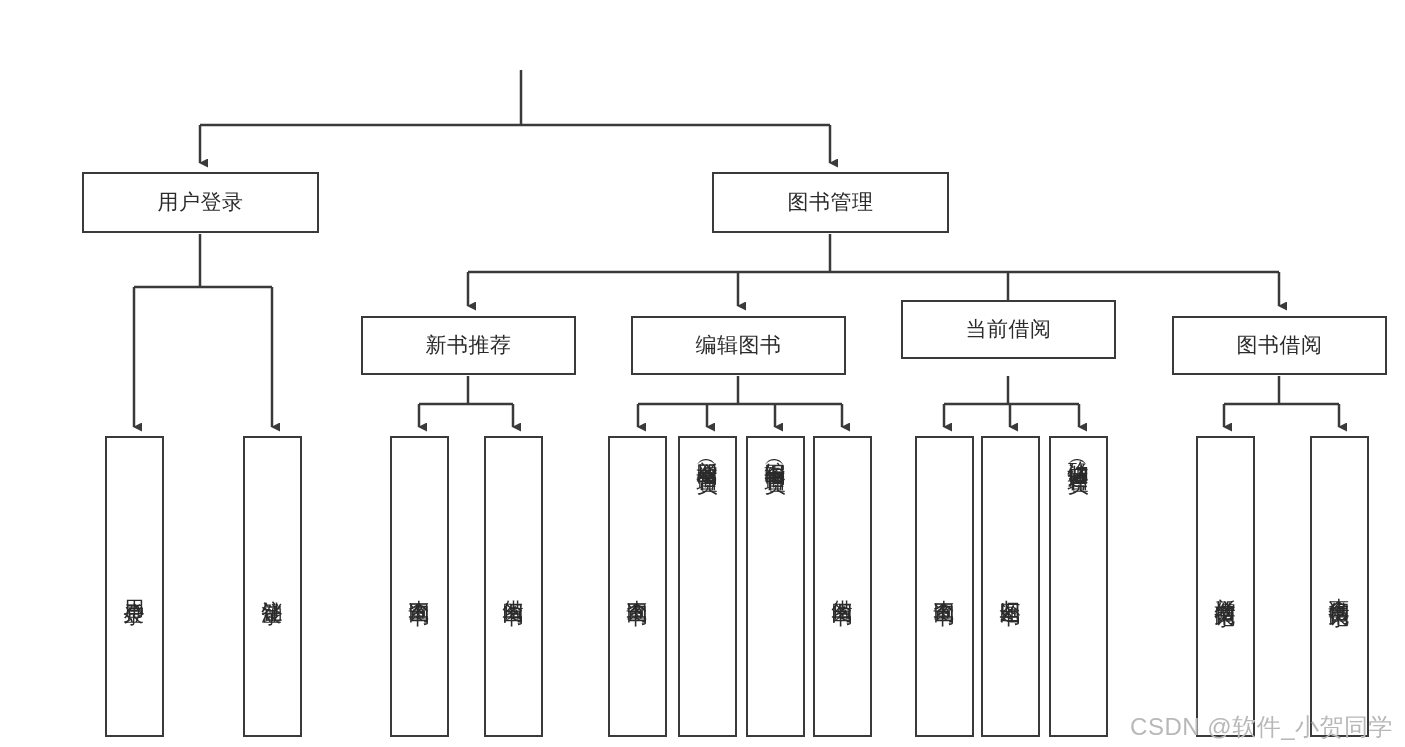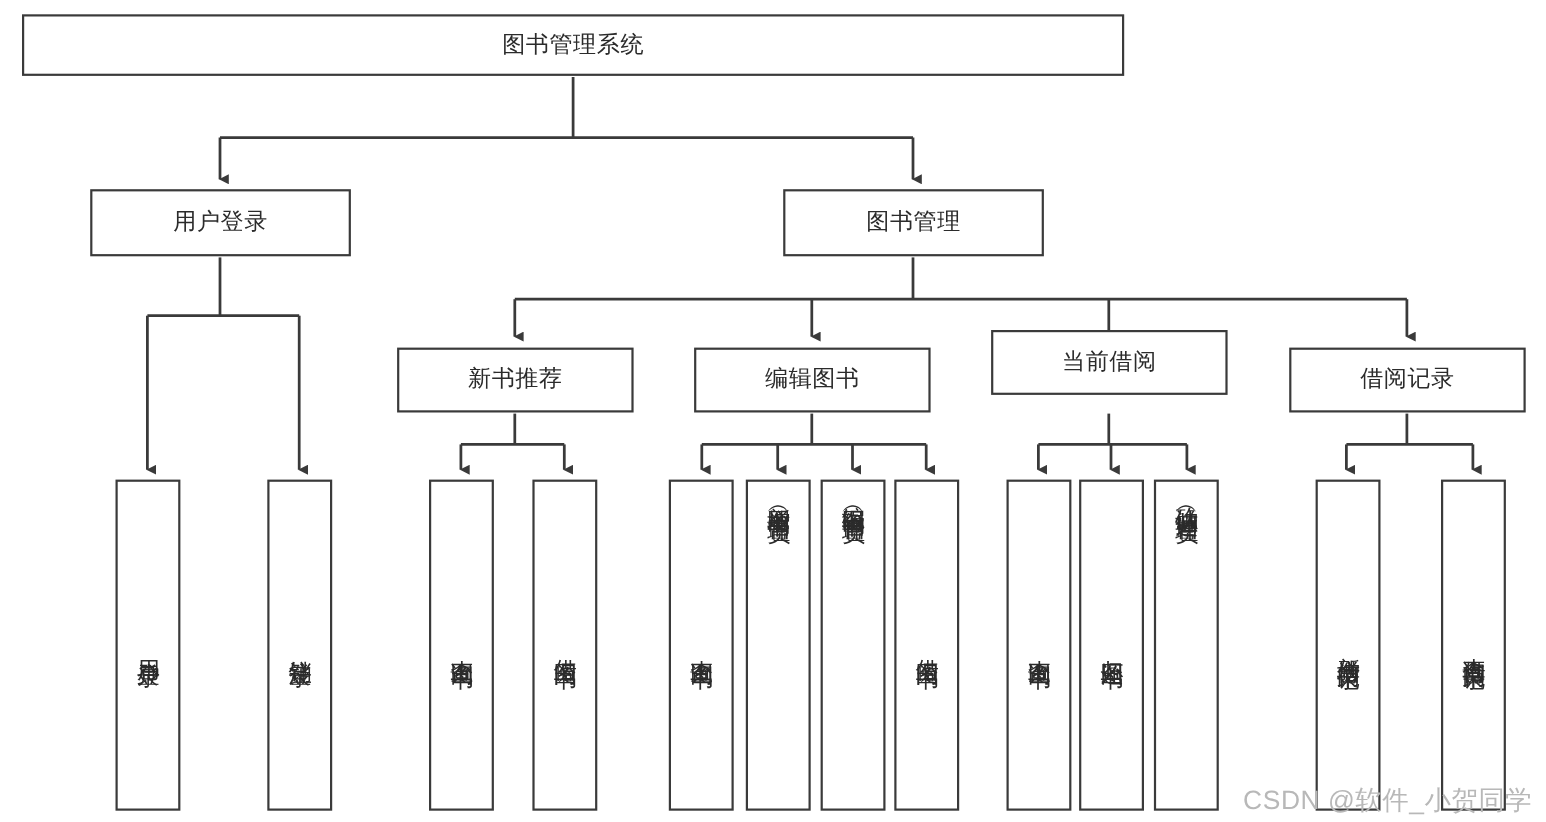--- a/index.html
+++ b/index.html
@@ -118,23 +118,20 @@
       <path d="M1010,404 L1010,427" marker-end="url(#arw)"></path>
       <path d="M1079,404 L1079,427" marker-end="url(#arw)"></path>
 
       <path d="M1279,376 L1279,404"></path>
       <path d="M1224,404 L1339,404"></path>
       <path d="M1224,404 L1224,427" marker-end="url(#arw)"></path>
       <path d="M1339,404 L1339,427" marker-end="url(#arw)"></path>
     </g>
   </svg>
 
-  <div class="node" style="left:20px; top:13px; width:1002px; height:56px;">
-    <span class="label">图书管理系统</span>
-  </div>
 
   <div class="node" style="left:82px; top:172px; width:237px; height:61px;">
     <span class="label">用户登录</span>
   </div>
 
   <div class="node" style="left:712px; top:172px; width:237px; height:61px;">
     <span class="label">图书管理</span>
   </div>
 
   <div class="node" style="left:361px; top:316px; width:215px; height:59px;">
@@ -143,21 +140,21 @@
 
   <div class="node" style="left:631px; top:316px; width:215px; height:59px;">
     <span class="label">编辑图书</span>
   </div>
 
   <div class="node" style="left:901px; top:300px; width:215px; height:59px;">
     <span class="label">当前借阅</span>
   </div>
 
   <div class="node" style="left:1172px; top:316px; width:215px; height:59px;">
-    <span class="label">借阅记录</span>
+    <span class="label">图书借阅</span>
   </div>
 
   <div class="node vert center" style="left:105px; top:436px; width:59px; height:301px;">
     <span class="label">用户登录</span>
   </div>
 
   <div class="node vert center" style="left:243px; top:436px; width:59px; height:301px;">
     <span class="label">注销登录</span>
   </div>
 

